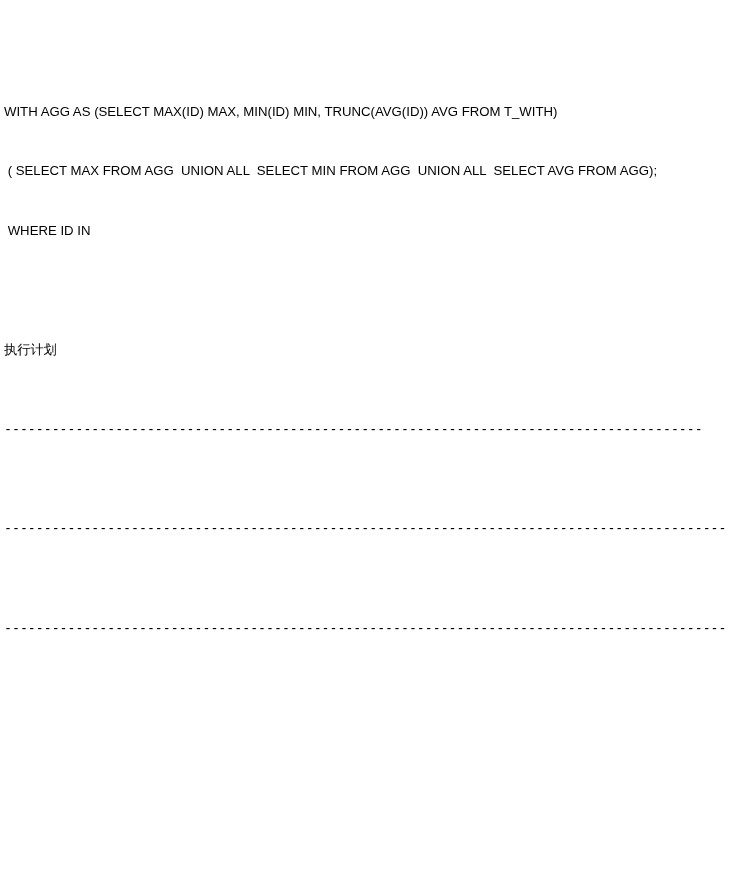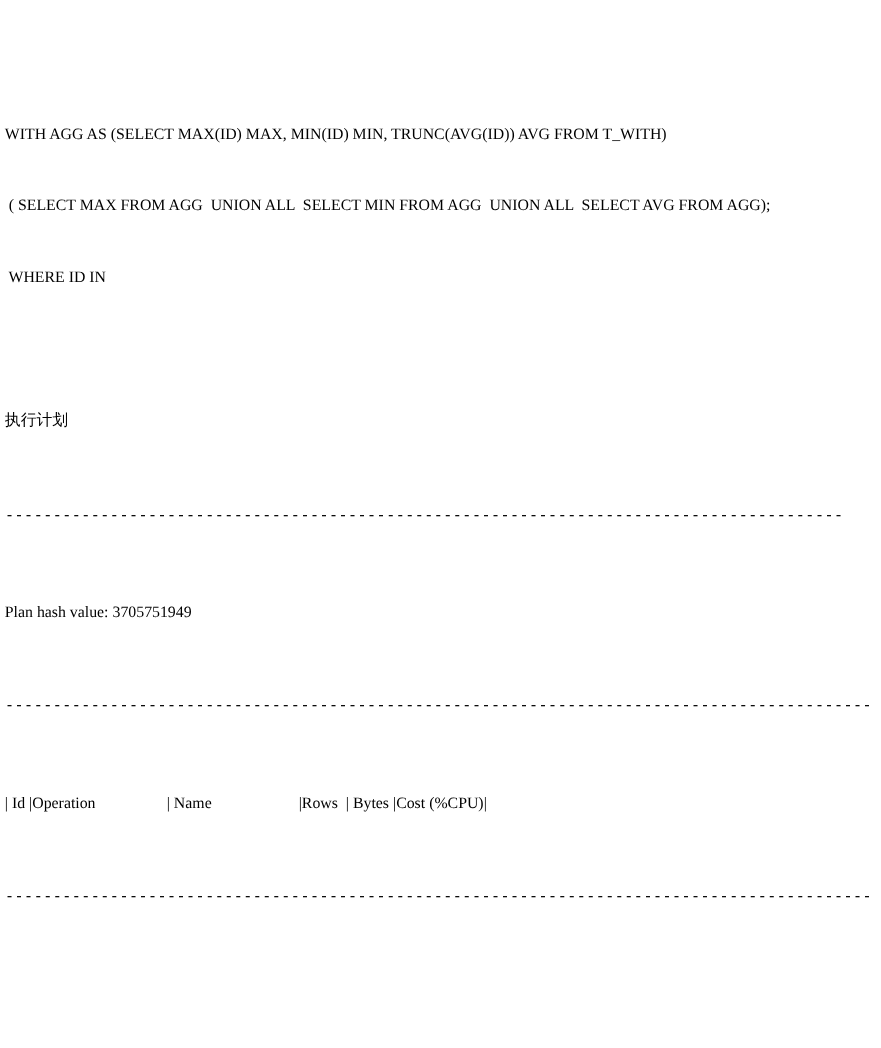--- a/index.html
+++ b/index.html
@@ -17,21 +17,21 @@
   }
   #console {
     padding: 2px 0 0 4px;
     font-size: 13.2px;
     line-height: 19.9px;
     white-space: pre;
     letter-spacing: 0px;
   }
   .line {
     white-space: pre;
-    font-family: Liberation Serif, serif;
+    font-family: Liberation Sans, sans-serif;
     font-size: 13.2px;
     line-height: 19.9px;
     height: 19.9px;
     color: #000000;
   }
   .rule {
     white-space: pre;
     font-family: "DejaVu Sans Mono", "Liberation Mono", monospace;
     font-size: 13.2px;
     line-height: 19.9px;
@@ -56,25 +56,23 @@
   <div>
     <div class="line">WITH AGG AS (SELECT MAX(ID) MAX, MIN(ID) MIN, TRUNC(AVG(ID)) AVG FROM T_WITH)</div>
     <div class="line"> ( SELECT MAX FROM AGG  UNION ALL  SELECT MIN FROM AGG  UNION ALL  SELECT AVG FROM AGG);</div>
     <div class="line"> WHERE ID IN</div>
   </div>
 
   <div class="cjk">执行计划</div>
 
   <div class="rule">----------------------------------------------------------------------------------------</div>
 
-  <div class="line">Plan hash value: 3705751949</div>
 
   <div class="rule">-------------------------------------------------------------------------------------------</div>
 
-  <div class="line"><span>|</span><span> Id </span><span>|Operation</span><span id="hdr-pad1">                  </span><span>| Name</span><span id="hdr-pad2">                      </span><span>|Rows</span><span>  | Bytes</span><span> |Cost (%CPU)|</span></div>
 
   <div class="rule">-------------------------------------------------------------------------------------------</div>
 
   
 
   
 
   
 
   

